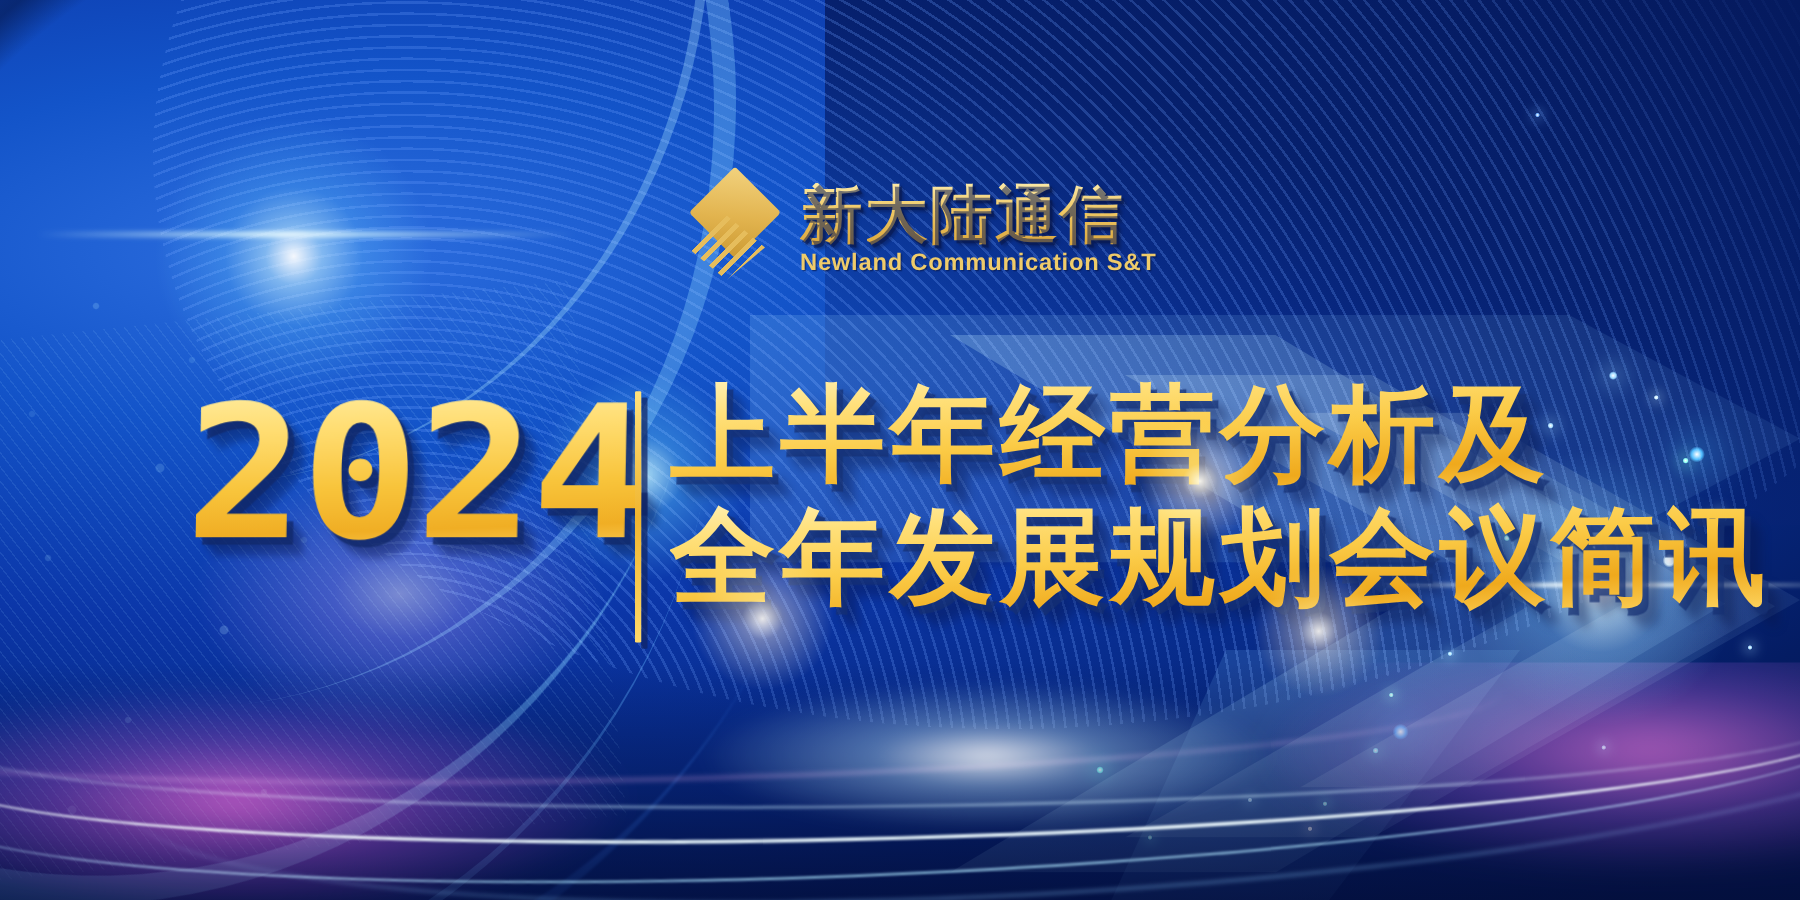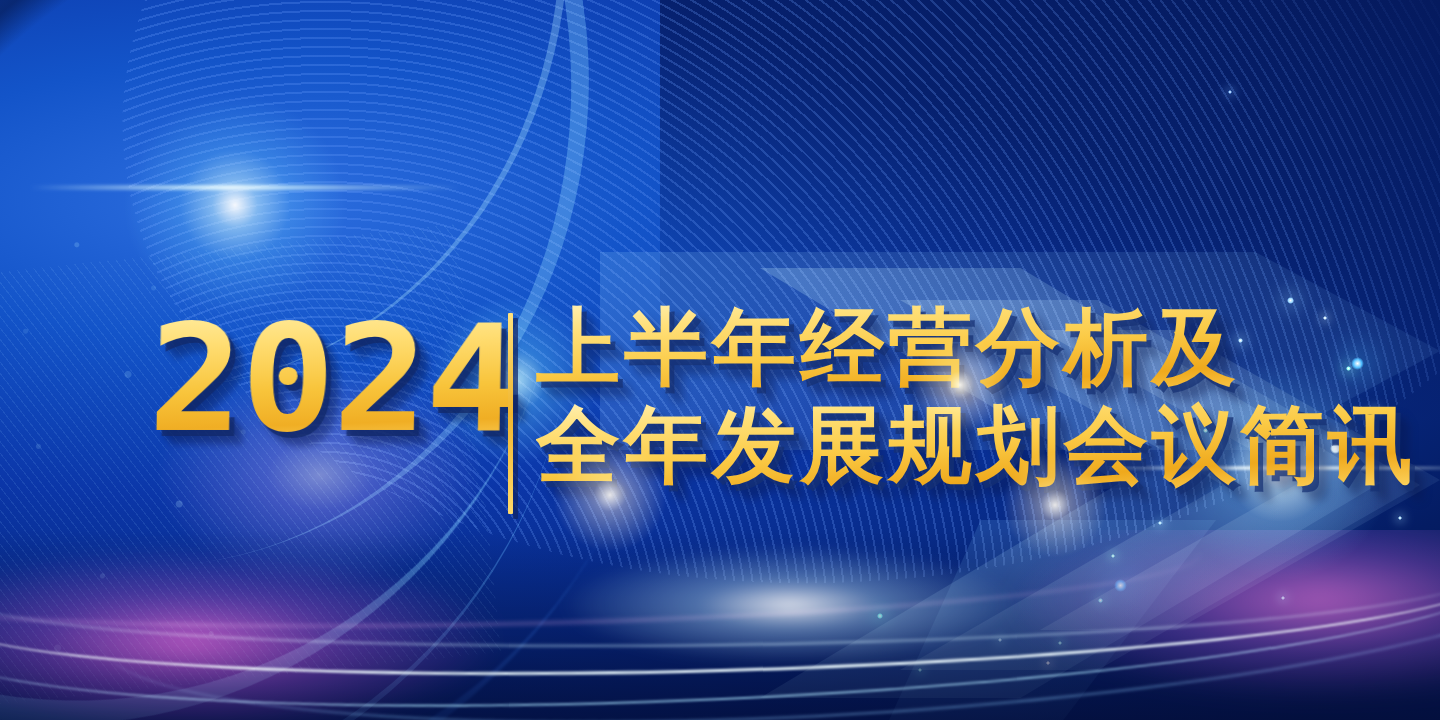--- a/index.html
+++ b/index.html
@@ -266,20 +266,30 @@
       <div class="dot layer" style="left: 1113.5px; top: 578.5px; width: 13px; height: 13px; background: radial-gradient(circle, rgb(255, 255, 255) 0%, rgb(31, 125, 255) 45%, rgba(0, 0, 0, 0) 75%); box-shadow: rgba(31, 125, 255, 0.4) 0px 0px 31.2px 9.1px;"></div>
       <div class="dot layer" style="left: 1058px; top: 641px; width: 4px; height: 4px; background: radial-gradient(circle, rgb(255, 255, 255) 0%, rgb(111, 232, 216) 45%, rgba(0, 0, 0, 0) 75%); box-shadow: rgba(111, 232, 216, 0.4) 0px 0px 9.6px 2.8px;"></div>
       <div class="dot layer" style="left: 877px; top: 613px; width: 6px; height: 6px; background: radial-gradient(circle, rgb(255, 255, 255) 0%, rgb(63, 240, 208) 45%, rgba(0, 0, 0, 0) 75%); box-shadow: rgba(63, 240, 208, 0.4) 0px 0px 14.4px 4.2px;"></div>
       <div class="dot layer" style="left: 998px; top: 638px; width: 4px; height: 4px; background: radial-gradient(circle, rgb(255, 255, 255) 0%, rgb(142, 203, 255) 45%, rgba(0, 0, 0, 0) 75%); box-shadow: rgba(142, 203, 255, 0.4) 0px 0px 9.6px 2.8px;"></div>
       <div class="dot layer" style="left: 1046px; top: 661px; width: 4px; height: 4px; background: radial-gradient(circle, rgb(255, 255, 255) 0%, rgb(255, 255, 255) 45%, rgba(0, 0, 0, 0) 75%); box-shadow: rgba(255, 255, 255, 0.4) 0px 0px 9.6px 2.8px;"></div>
       <div class="dot layer" style="left: 918px; top: 668px; width: 4px; height: 4px; background: radial-gradient(circle, rgb(255, 255, 255) 0%, rgb(111, 232, 216) 45%, rgba(0, 0, 0, 0) 75%); box-shadow: rgba(111, 232, 216, 0.4) 0px 0px 9.6px 2.8px;"></div>
       <div class="dot layer" style="left: 1228px; top: 90px; width: 4px; height: 4px; background: radial-gradient(circle, rgb(255, 255, 255) 0%, rgb(111, 168, 255) 45%, rgba(0, 0, 0, 0) 75%); box-shadow: rgba(111, 168, 255, 0.4) 0px 0px 9.6px 2.8px;"></div>
       <div class="dot layer" style="left: 1398px; top: 516px; width: 4px; height: 4px; background: radial-gradient(circle, rgb(255, 255, 255) 0%, rgb(159, 212, 255) 45%, rgba(0, 0, 0, 0) 75%); box-shadow: rgba(159, 212, 255, 0.4) 0px 0px 9.6px 2.8px;"></div>
     </div>
 
+  <div id="logo">
+    <div id="logo-mark">
+      <div id="logo-diamond"></div>
+      <div id="logo-stripes"></div>
+    </div>
+    <div id="logo-text">
+      <div id="logo-cn">新大陆通信</div>
+      <div id="logo-en">Newland Communication S&amp;T</div>
+    </div>
+  </div>
 
   <div id="year">2024</div>
 
   <div id="divider"></div>
 
   <div id="title">
     <div class="title-line">上半年经营分析及</div>
     <div class="title-line">全年发展规划会议简讯</div>
   </div>
 

